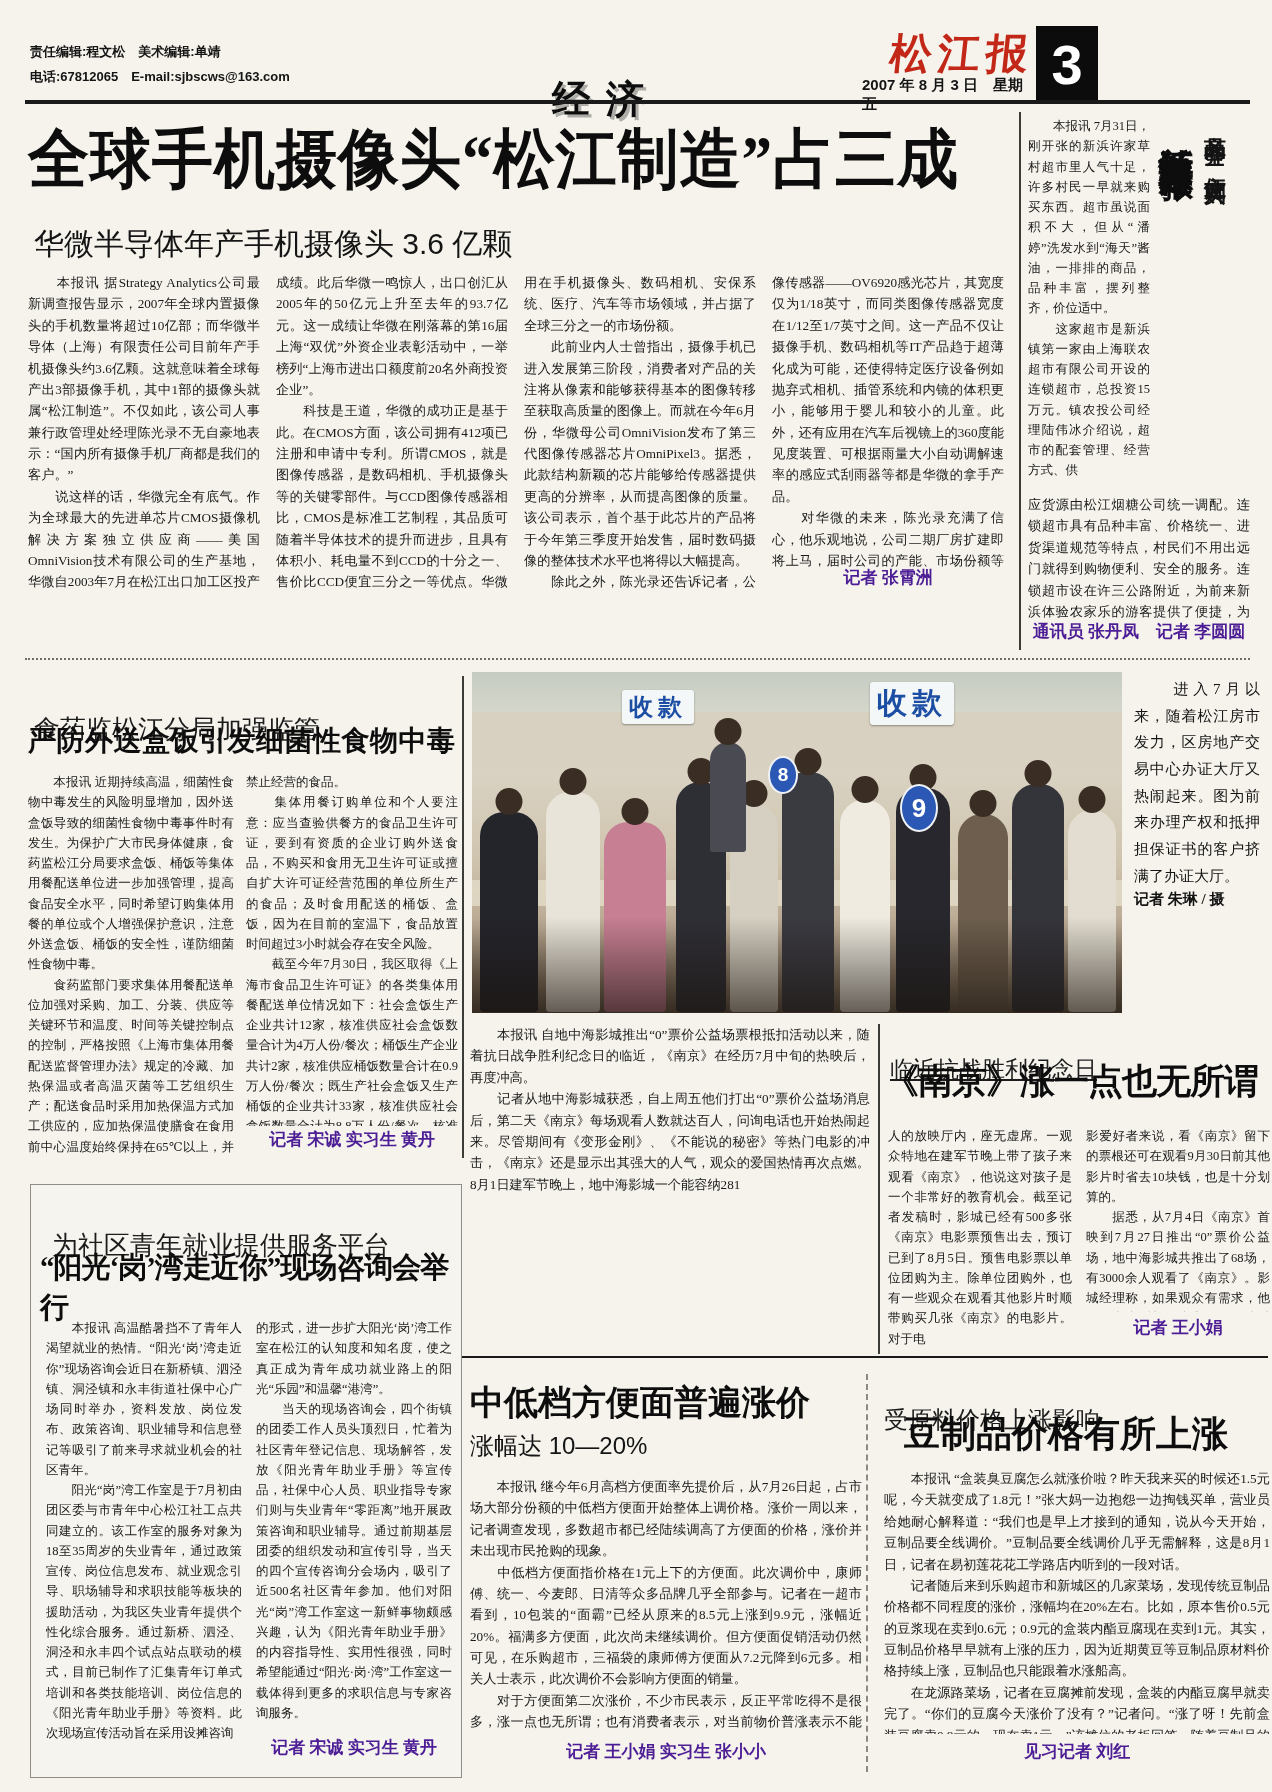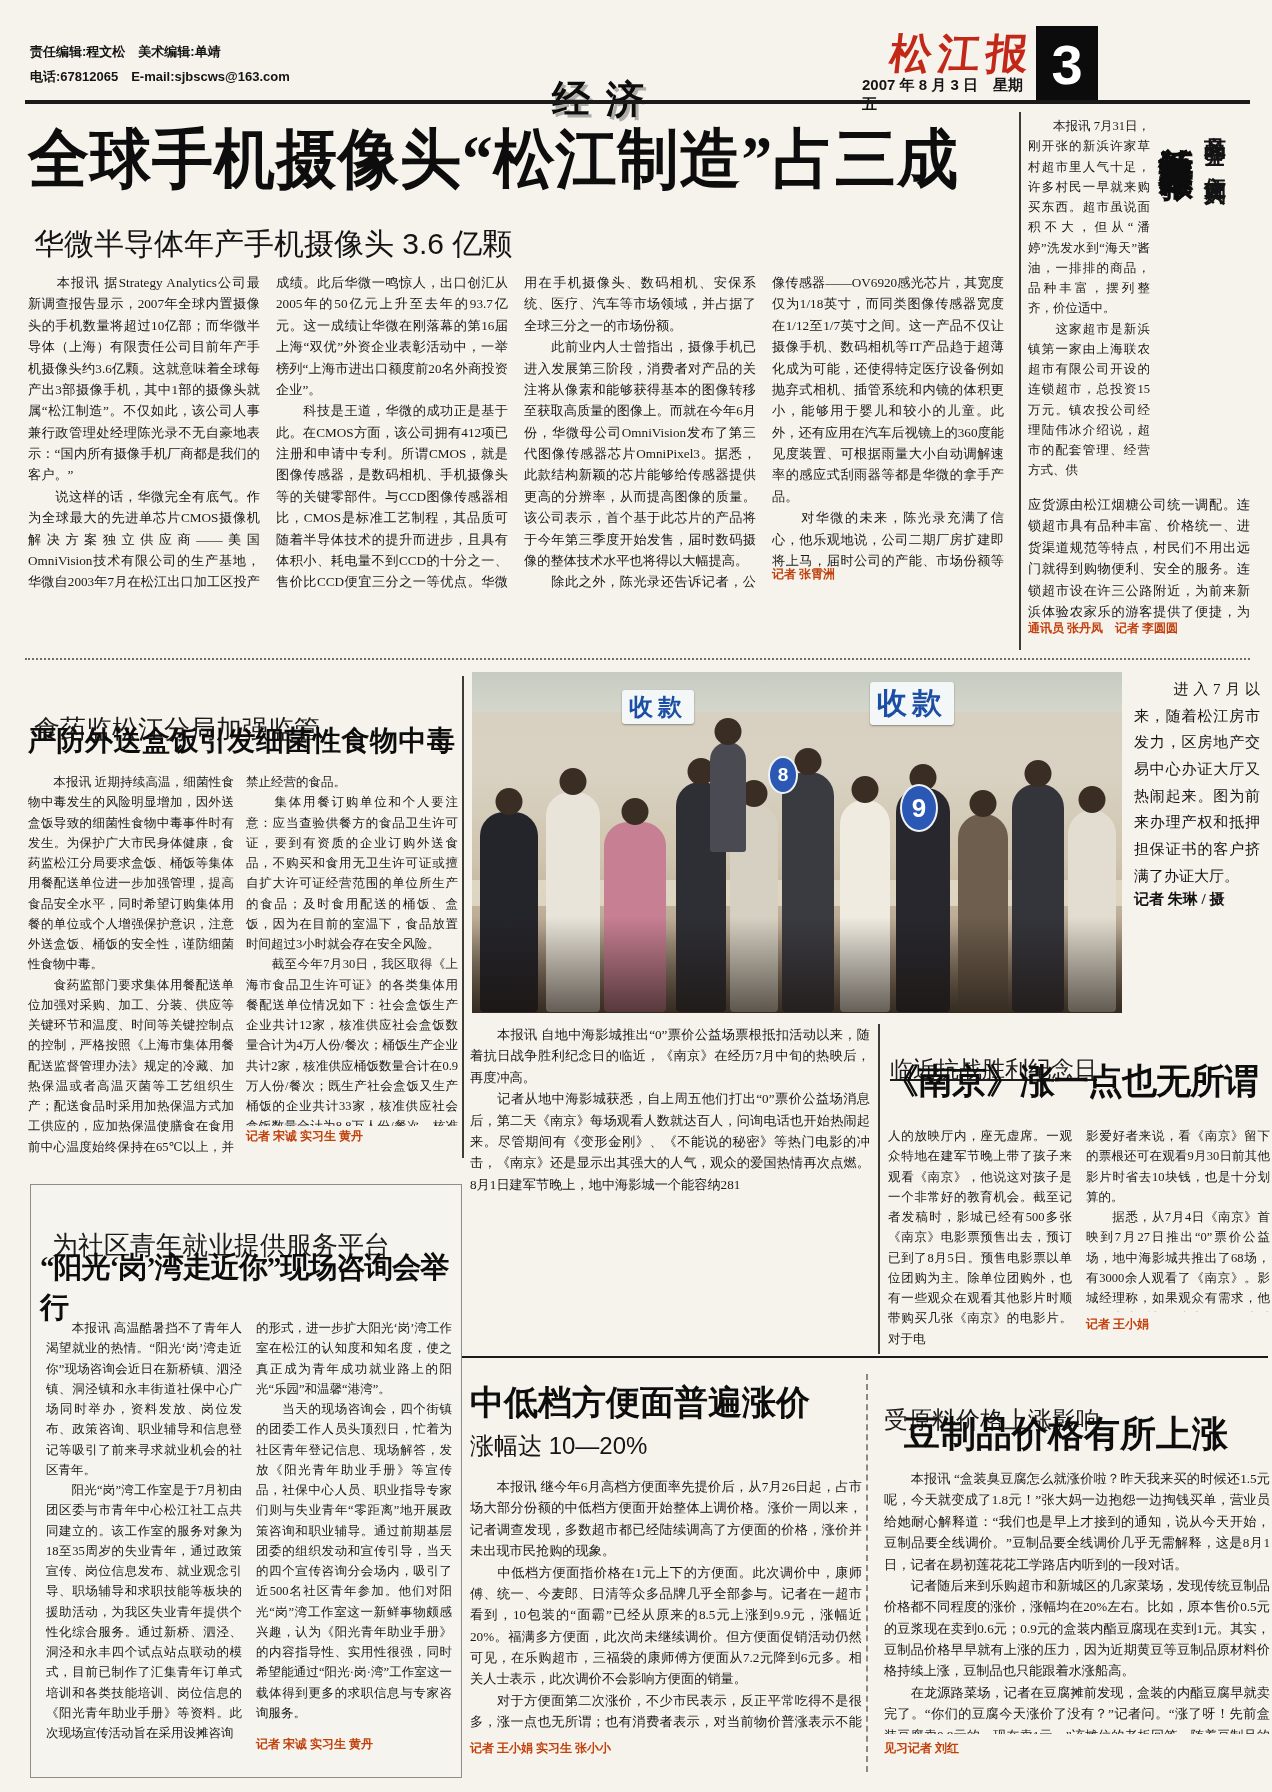--- a/index.html
+++ b/index.html
@@ -1,21 +1,21 @@
 <!DOCTYPE html>
 <html><head>
 <meta charset="utf-8">
 <style>
   html,body{margin:0;padding:0;background:#888;}
   #page{position:relative;width:1272px;height:1792px;background:#f5f3ec;margin:0 auto;overflow:hidden;
         font-family:"Liberation Serif","DejaVu Serif",serif;color:#141414;}
   .abs{position:absolute;}
   .body{font-size:13.2px;line-height:1.62;text-align:justify;white-space:pre-line;overflow:hidden;color:#191919;}
   .small{font-size:12.5px;}
-  .byline{font-weight:bold;text-align:left;font-size:12px;color:#c2410c;}
+  .byline{font-weight:bold;text-align:center;font-size:17px;color:#4c1d95;}
   .sans{font-family:"Liberation Sans","DejaVu Sans",sans-serif;}
   .kicker{font-family:"Liberation Sans","DejaVu Sans",sans-serif;font-weight:500;color:#1c1c1c;margin-top:24px;}
   .hl{font-weight:900;color:#0d0d0d;}
   .vert{writing-mode:vertical-rl;text-orientation:upright;}
   .rule{background:#1a1a1a;}
   .dotted{border-top:2px dotted #6f6f6a;height:0;}
   .vline{background:#3c3c38;width:2px;}
   
   #photo{background:linear-gradient(180deg,#d7d0c0 0%,#d9d2c2 30%,#cfc4ae 55%,#b9a892 75%,#6b5a48 100%);overflow:hidden;}
   #photo .banner{position:absolute;left:0;top:0;width:100%;height:40px;background:linear-gradient(180deg,#c4cbc2,#d4d7cc);opacity:.9;}

